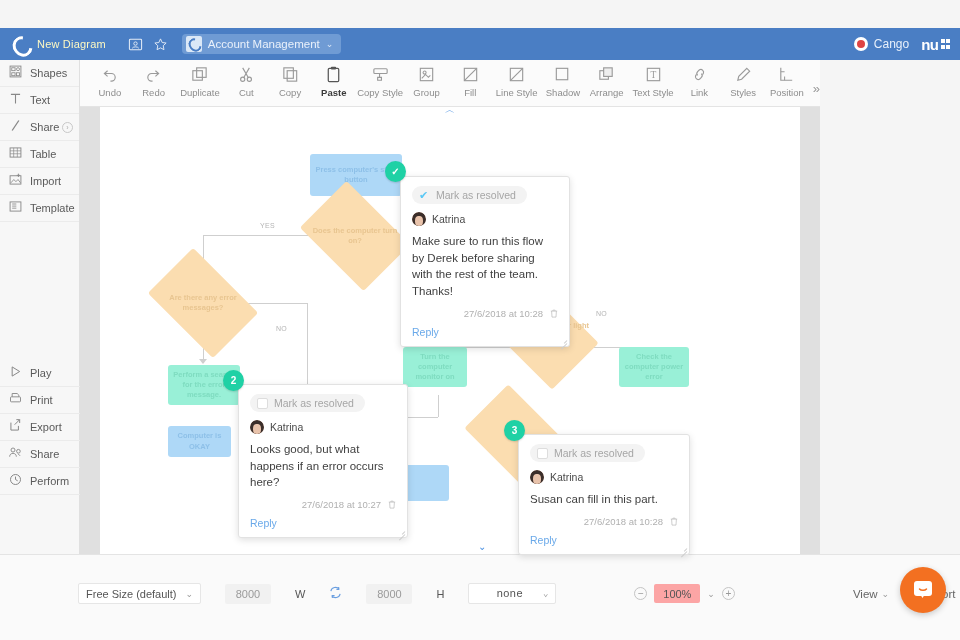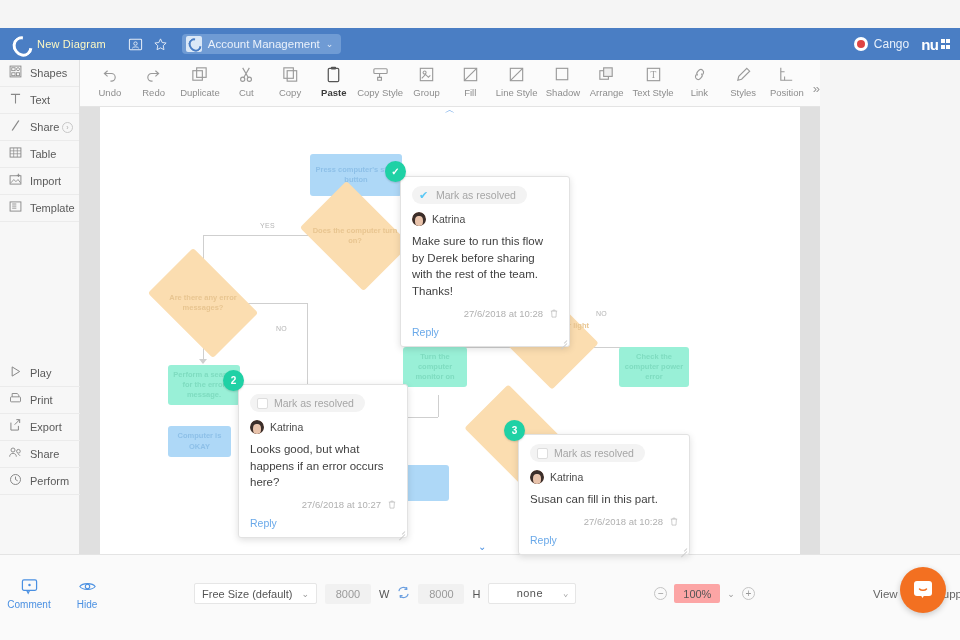--- a/index.html
+++ b/index.html
@@ -644,39 +644,22 @@
     <div class="reply">Reply</div>
     <span class="resizer">
       <i style="width:8px;top:7px;"></i>
         <i style="width:4px;top:7px;right:0;margin-top:-3px;"></i>
     </span>
   </div>
 
   <div class="scroll-caret">⌄</div>
 
   <div class="botbar">
-    <div style="width:132px; display:flex; justify-content:space-around; padding-bottom:8px;">
-      <div class="bb-tool">
-        <svg width="17" height="17" viewBox="0 0 18 18">
-            <rect x="1.5" y="2" width="15" height="11" rx="1.6" fill="none" stroke="#4a90e2" stroke-width="1.3"></rect>
-            <path d="M6 13l1.6 3 1.6-3" fill="none" stroke="#4a90e2" stroke-width="1.3"></path>
-            <circle cx="9" cy="7.5" r="1.3" fill="#4a90e2"></circle>
-          </svg>
-        <span class="bb-lbl">Comment</span>
-      </div>
-      <div class="bb-tool">
-        <svg width="17" height="17" viewBox="0 0 20 14">
-            <path d="M1 7c3-4.5 15-4.5 18 0-3 4.5-15 4.5-18 0z" fill="none" stroke="#4a90e2" stroke-width="1.3"></path>
-            <circle cx="10" cy="7" r="2.6" fill="none" stroke="#4a90e2" stroke-width="1.3"></circle>
-          </svg>
-        <span class="bb-lbl">Hide</span>
-      </div>
-    </div>
-
-    <div style="display:flex; align-items:center; gap:8px; margin-left:78px; padding-bottom:8px;">
+
+    <div style="display:flex; align-items:center; gap:24px; margin-left:78px; padding-bottom:8px;">
       <div class="sel" style="width:123px;">
         <span>Free Size (default)</span>
         <span style="color:#999;font-size:9px;">⌄</span>
       </div>
       <div class="numin">8000</div>
       <span class="unit">W</span>
       <span>
         <svg width="13" height="13" viewBox="0 0 14 14">
             <path d="M2 5.5A5 5 0 0 1 11 3.6M12 8.5A5 5 0 0 1 3 10.4" fill="none" stroke="#6b9fe0" stroke-width="1.2"></path>
             <path d="M10.4 1.2v2.6H8M3.6 12.8v-2.6H6" fill="none" stroke="#6b9fe0" stroke-width="1.2"></path>

